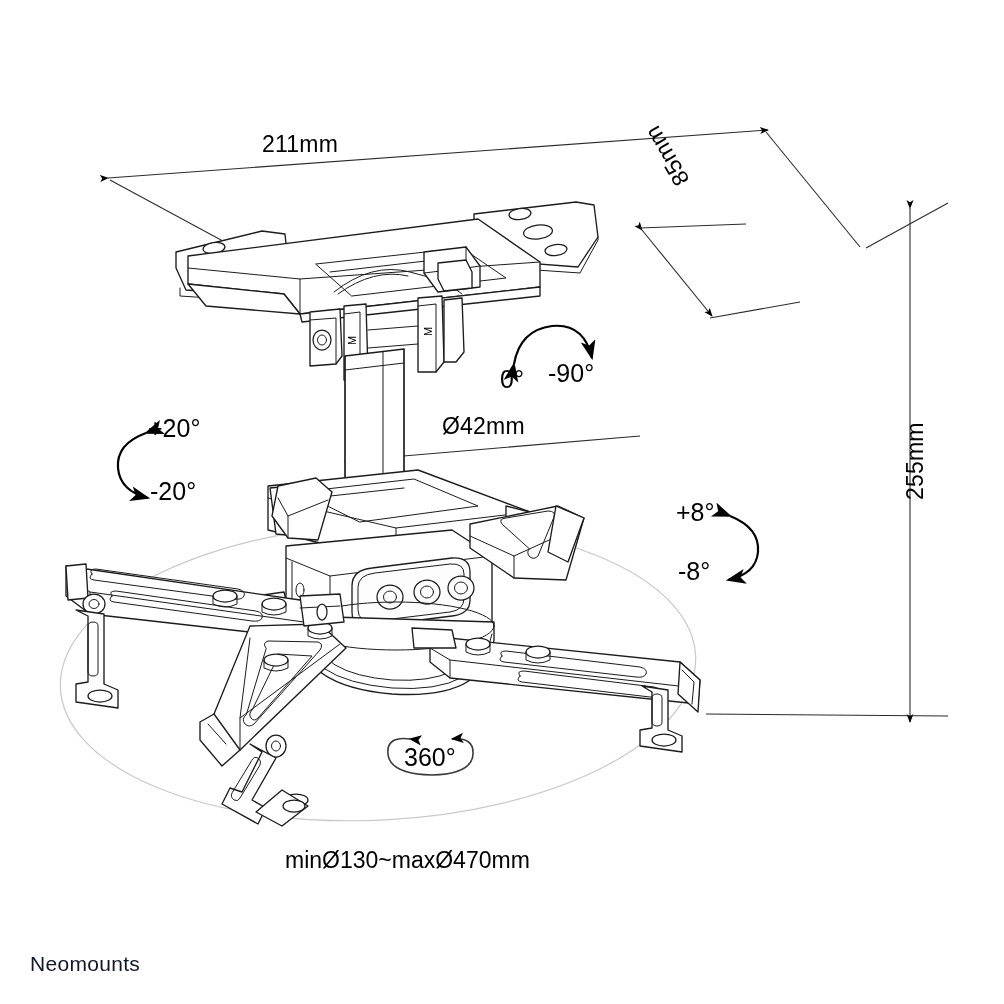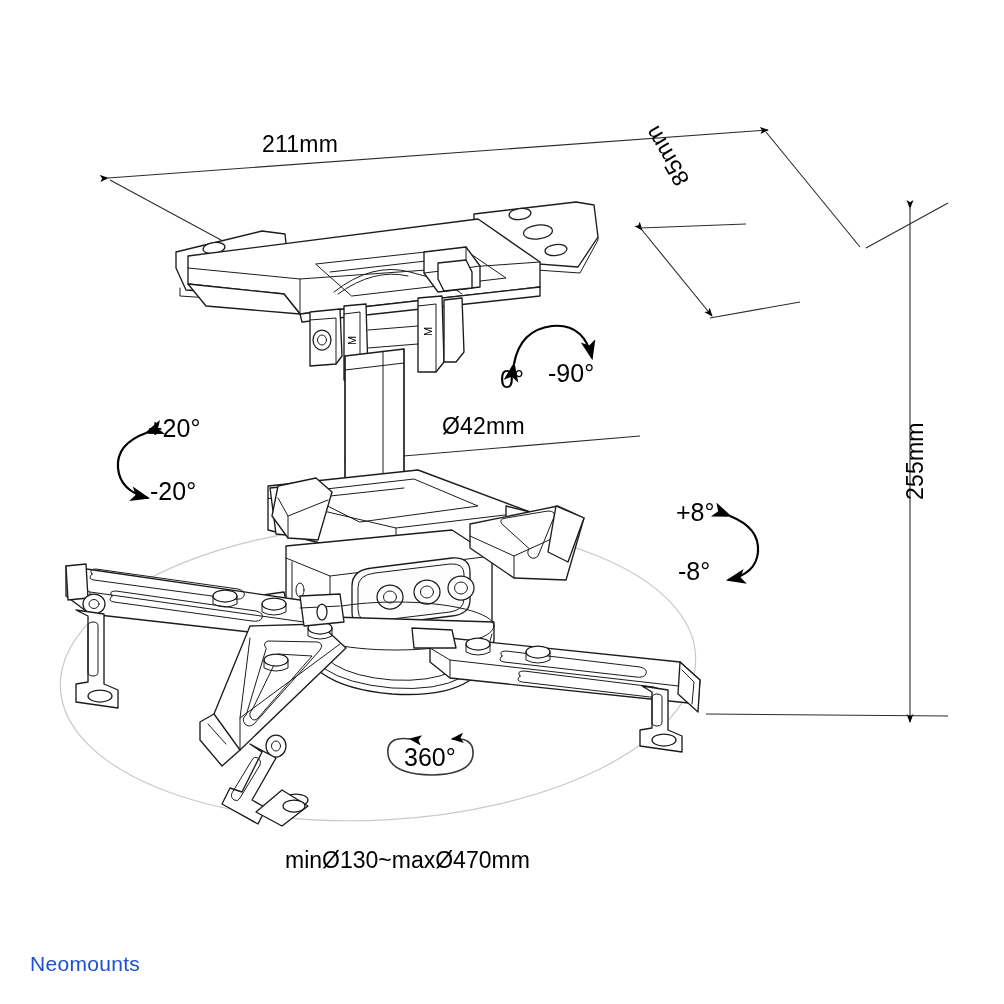--- a/index.html
+++ b/index.html
@@ -27,21 +27,21 @@
     width: 1004px;
     height: 1004px;
   }
   .brand {
     position: absolute;
     left: 30px;
     top: 952px;
     font-family: "Liberation Sans", sans-serif;
     font-size: 21px;
     letter-spacing: 0.3px;
-    color: #1d4ed8;
+    color: #0f172a;
     user-select: none;
   }
   text {
     font-family: "Liberation Sans", sans-serif;
     fill: #000000;
   }
   .dimtext {
     font-size: 23px;
     letter-spacing: 0.2px;
   }

